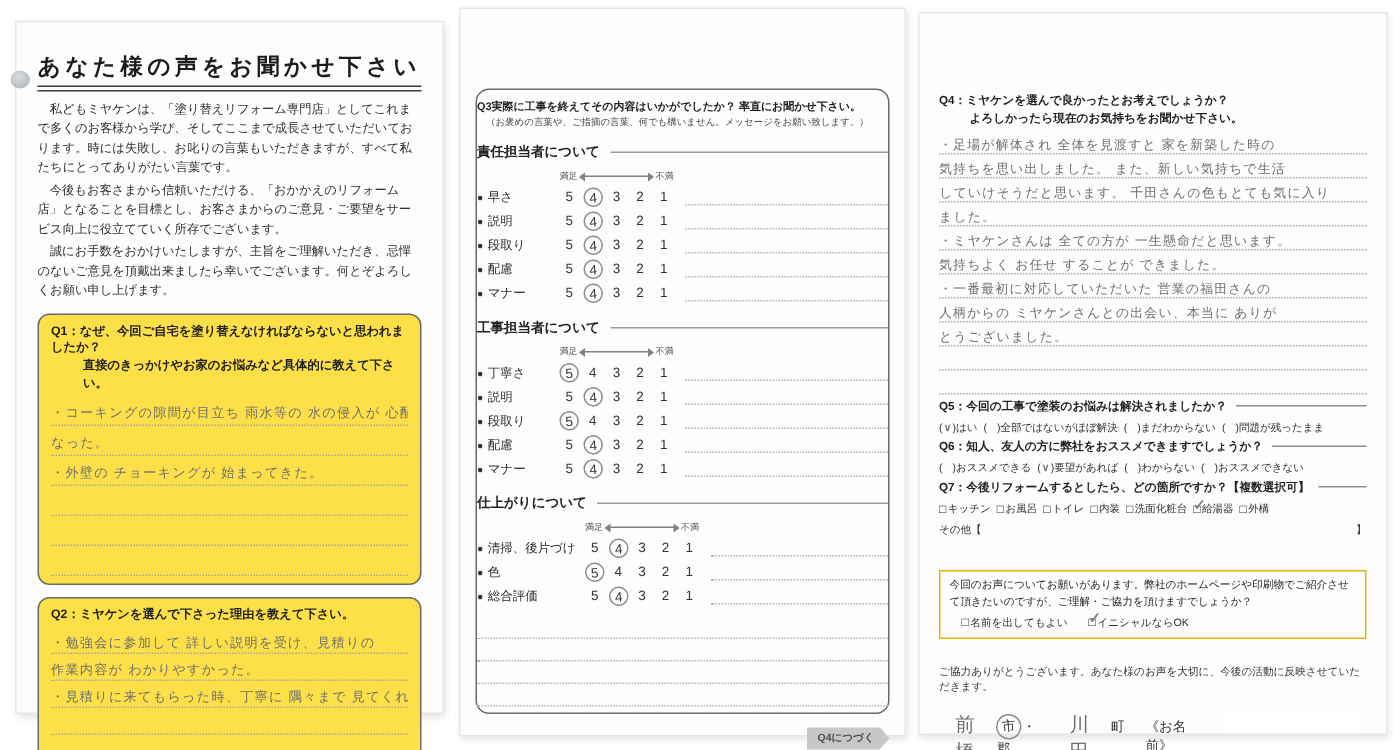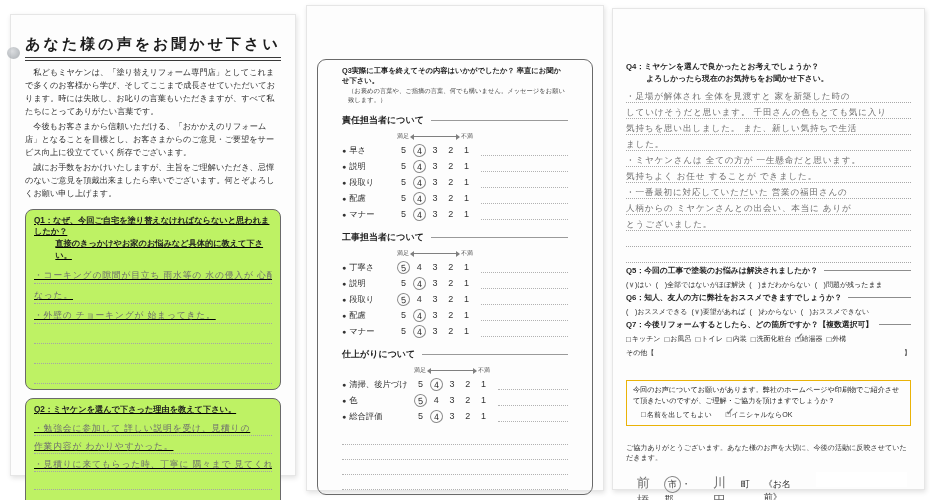--- a/index.html
+++ b/index.html
@@ -17,36 +17,36 @@
                 border-radius:50%; background:radial-gradient(circle at 40% 35%, #cfd2d6, #8f959b);
                 opacity:.75; z-index:5; }
 
   
   .title { margin-top:12px; text-align:center; font-size:15px; font-weight:bold;
            letter-spacing:3px; color:#1c1c1c; }
   .title-rule { height:4px; border-top:1.6px solid #3a3a3a; border-bottom:1px solid #3a3a3a; margin-top:3px; }
   .intro { margin-top:6px; }
   .intro p { text-indent:1em; font-size:8.2px; line-height:1.58; color:#2e2e2e; margin-top:2px; }
 
-  .qbox { border:1.4px solid #6a6a6a; border-radius:8px; padding:5px 8px; margin-top:8px; background:#bef264;text-decoration:underline; }
+  .qbox { border:1.4px solid #6a6a6a; border-radius:8px; padding:5px 8px; margin-top:8px; background:#fde047; }
   .qhead { font-size:8.2px; font-weight:bold; color:#1f1f1f; line-height:1.45; }
   .qhead-ind { padding-left:2.6em; }
   .answers { margin-top:2px; }
   .ansline { height:20px; line-height:22px; border-bottom:1px dotted #a5a5a5;
              font-size:8.8px; white-space:nowrap; overflow:hidden; }
   .ansline.s { height:18px; line-height:20px; }
   .hand { color:#6e6e6e; letter-spacing:.8px; }
 
   .tag-row { margin-top:5px; text-align:right; }
   .cont-tag { display:inline-block; background:#c7c7c7; color:#4c4c4c; font-size:7px;
               font-weight:bold; padding:2.5px 10px 2.5px 7px;
               clip-path:polygon(0 0, 88% 0, 100% 50%, 88% 100%, 0 100%); }
 
   
-  .bigbox { margin-top:53px; border:1.4px solid #6a6a6a; border-radius:9px; padding:6px 24px 4px; }
+  .bigbox { margin-top:53px; border:1.4px solid #6a6a6a; border-radius:9px; padding:6px 0 4px; }
   .q3head { font-size:7.3px; font-weight:bold; color:#1f1f1f; line-height:1.4; }
   .q3note { font-size:6.3px; color:#454545; padding-left:6px; margin-top:1px; }
   .sec-title { display:flex; align-items:center; margin-top:9px; font-size:9px; font-weight:bold; color:#222; }
   .sec-title::after { content:""; flex:1; border-top:1px solid #9a9a9a; margin-left:7px; }
   .scale-row { display:flex; align-items:center; width:76px; margin:5px 0 1px 55px;
                font-size:6px; color:#555; }
   .sec3 .scale-row { margin-left:72px; }
   .arrline { flex:1; height:1px; background:#808080; margin:0 2px; position:relative; }
   .arrline::before,.arrline::after { content:""; position:absolute; top:-2.5px;
         border-top:3px solid transparent; border-bottom:3px solid transparent; }
@@ -326,22 +326,22 @@
 </div>
 
 <div class="page" id="p3">
   <div class="q4wrap">
     <div class="q4head">
       <div>Q4：ミヤケンを選んで良かったとお考えでしょうか？</div>
       <div class="qhead-ind">よろしかったら現在のお気持ちをお聞かせ下さい。</div>
     </div>
     <div class="q4answers">
       <div class="ansline3 hand">・足場が解体され 全体を見渡すと 家を新築した時の</div>
+      <div class="ansline3 hand">気持ちを思い出しました。 また、新しい気持ちで生活</div>
       <div class="ansline3 hand">していけそうだと思います。 千田さんの色もとても気に入り</div>
-      <div class="ansline3 hand">気持ちを思い出しました。 また、新しい気持ちで生活</div>
       <div class="ansline3 hand">ました。</div>
       <div class="ansline3 hand">・ミヤケンさんは 全ての方が 一生懸命だと思います。</div>
       <div class="ansline3 hand">気持ちよく お任せ することが できました。</div>
       <div class="ansline3 hand">・一番最初に対応していただいた 営業の福田さんの</div>
       <div class="ansline3 hand">人柄からの ミヤケンさんとの出会い、本当に ありが</div>
       <div class="ansline3 hand">とうございました。</div>
       <div class="ansline3 hand"></div>
       <div class="ansline3 hand"></div>
     </div>
   </div>

